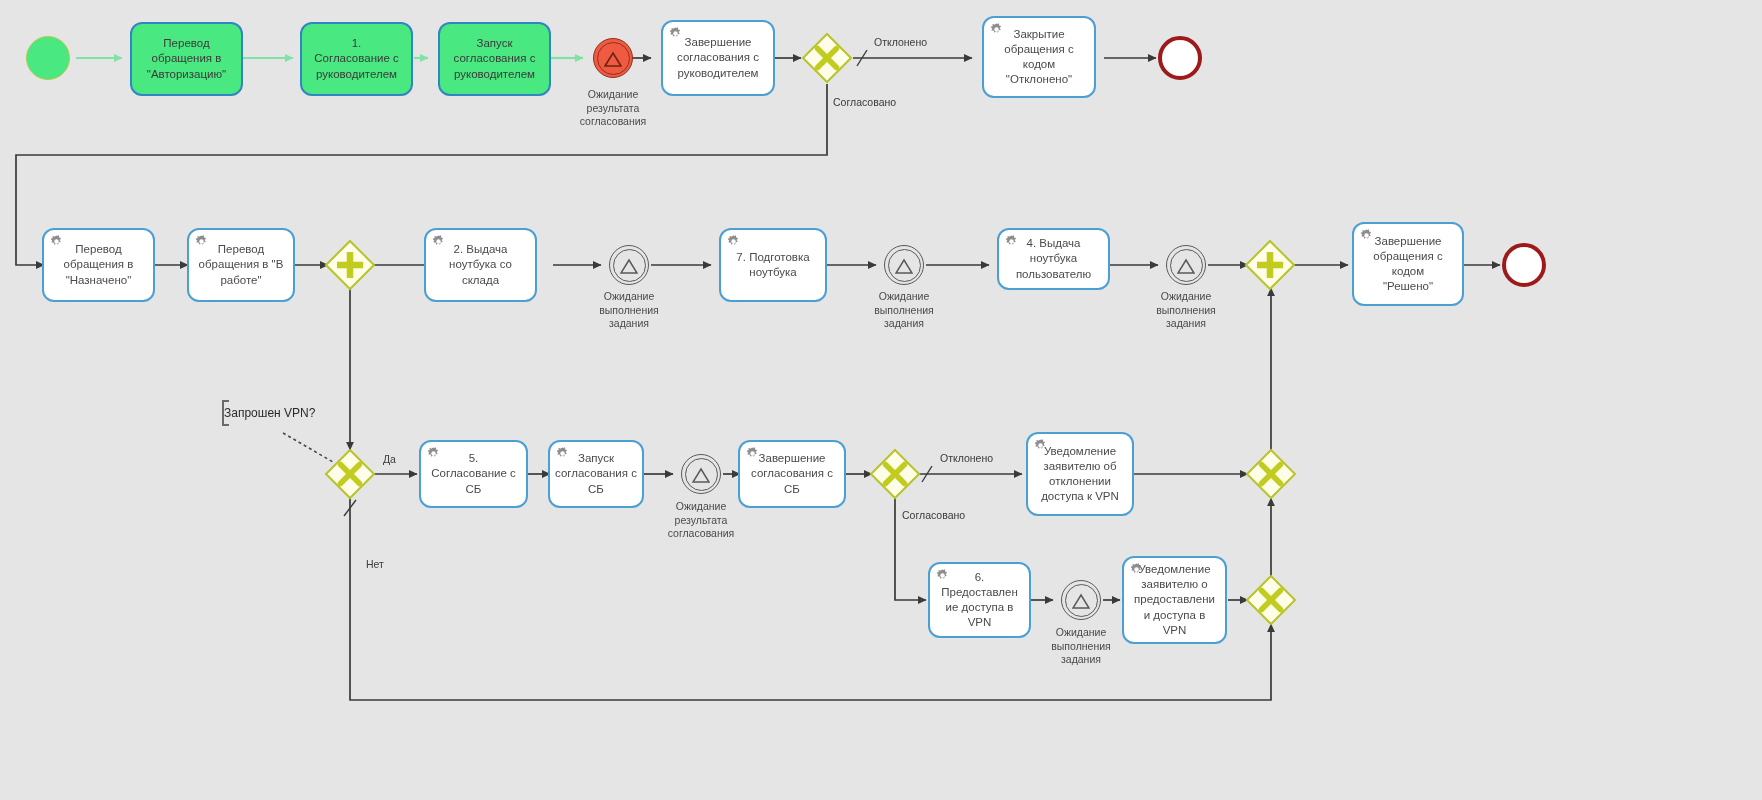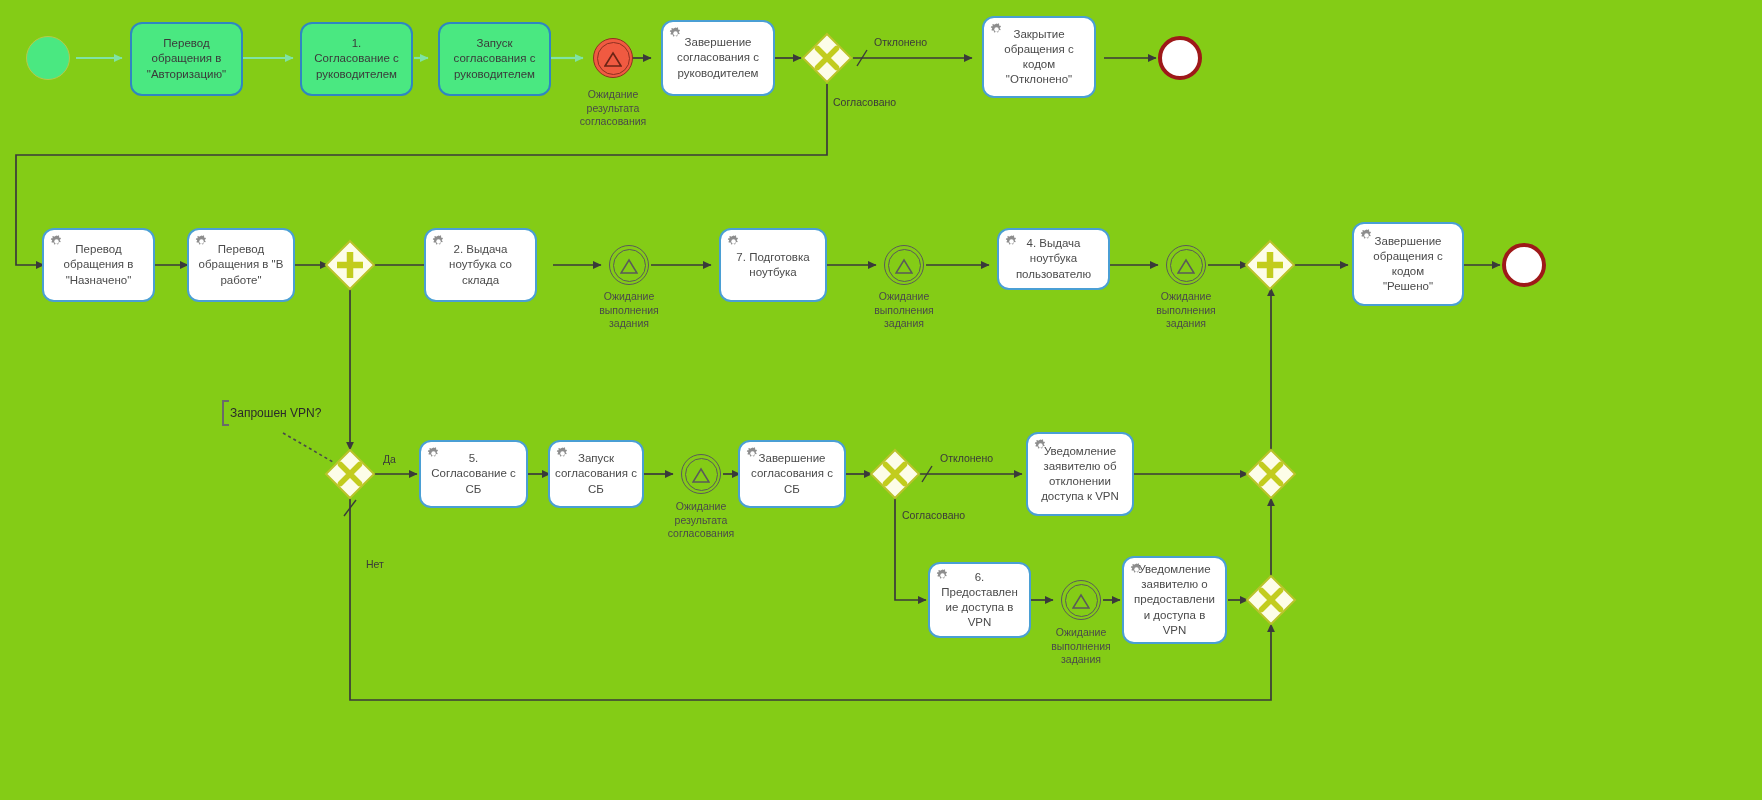--- a/index.html
+++ b/index.html
@@ -7,21 +7,21 @@
     padding: 0;
     background: #ffffff;
   }
   body {
     font-family: "Liberation Sans", sans-serif;
   }
   #canvas {
     position: relative;
     width: 1762px;
     height: 800px;
-    background: #84cc16;
+    background: #e5e5e5;
     overflow: hidden;
   }
   #edges {
     position: absolute;
     left: 0;
     top: 0;
     width: 1762px;
     height: 800px;
     pointer-events: none;
   }
@@ -127,21 +127,20 @@
     font-size: 10.5px;
     color: #3a3a3a;
     white-space: nowrap;
     z-index: 4;
   }
   .annotation {
     position: absolute;
     font-size: 12px;
     color: #2a2a2a;
     white-space: nowrap;
-    padding-left: 6px;
     border-left: 2px solid #6a6a6a;
     z-index: 4;
   }
   .annotation::before,
   .annotation::after {
     content: "";
     position: absolute;
     left: -2px;
     width: 7px;
     height: 2px;

